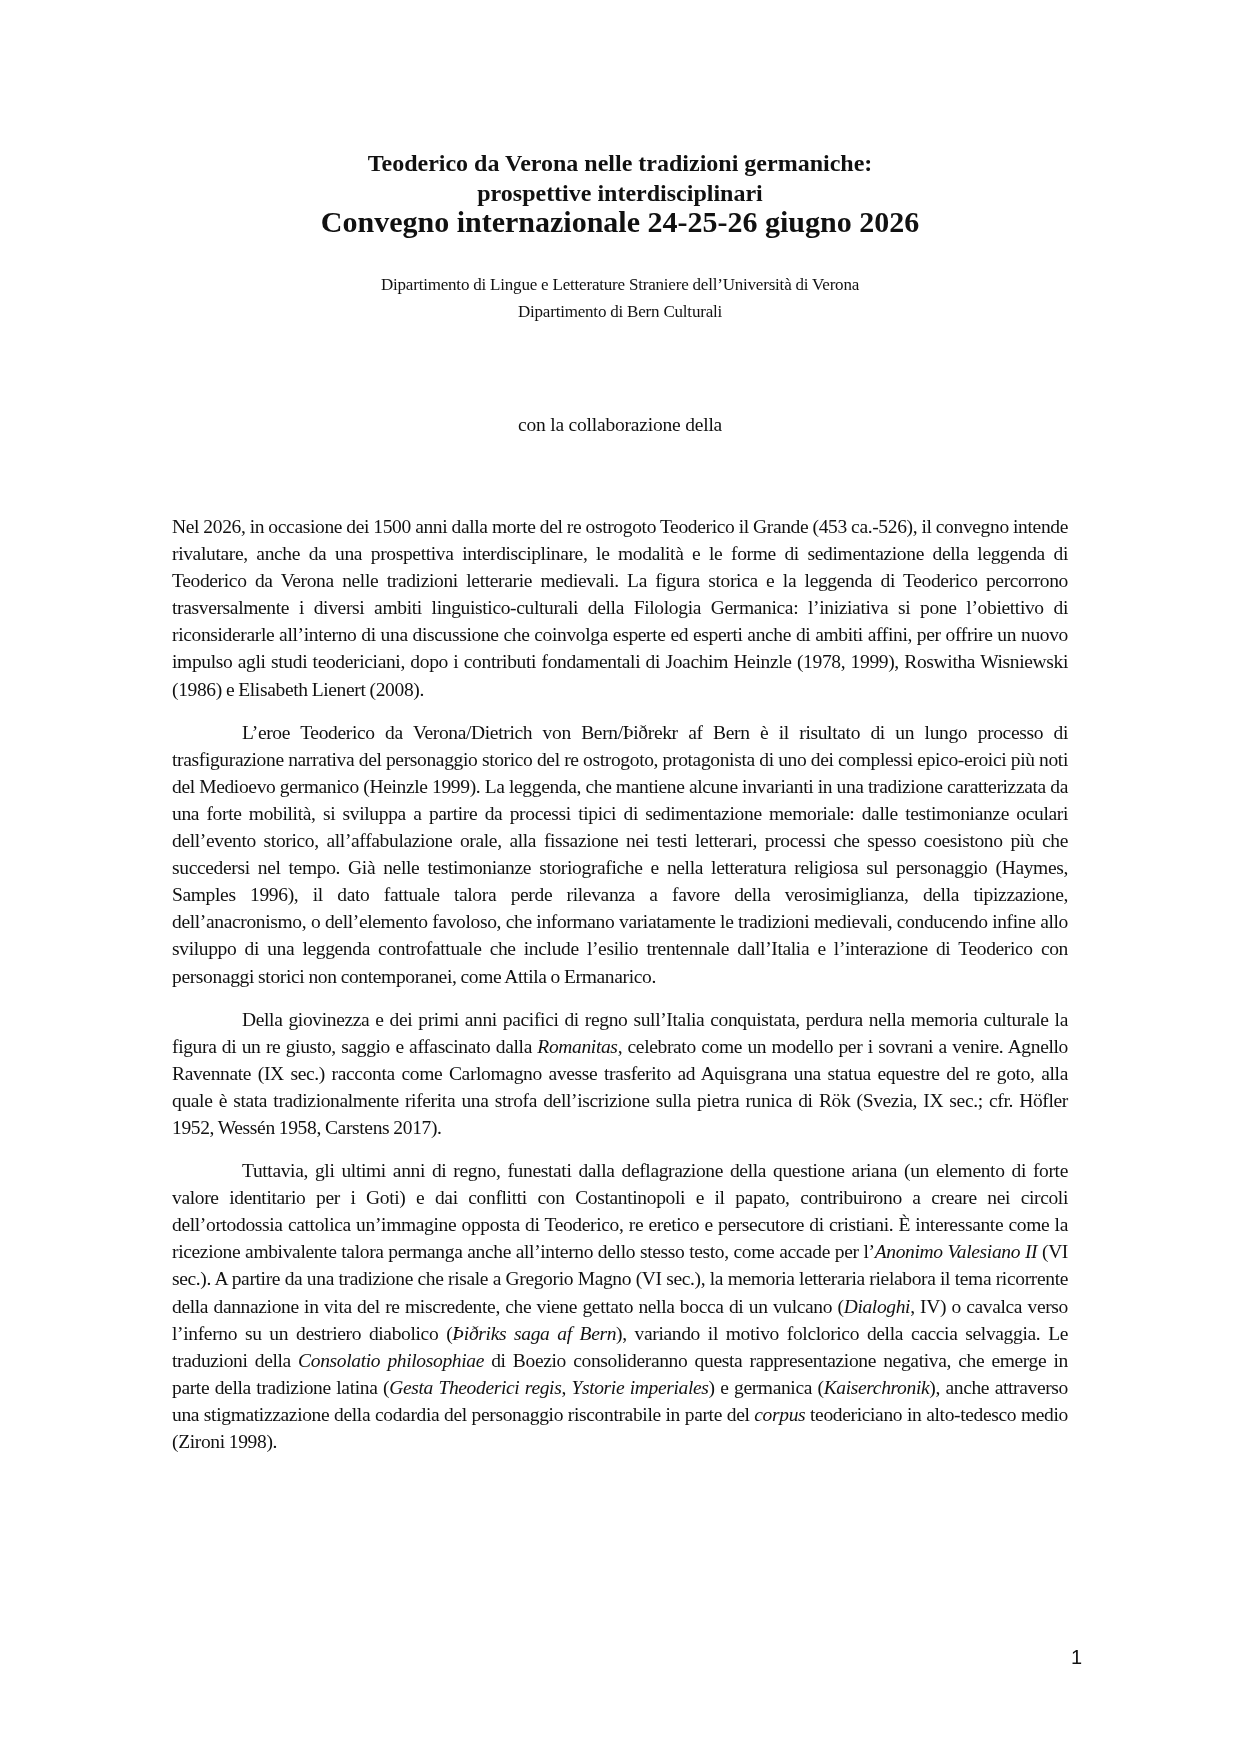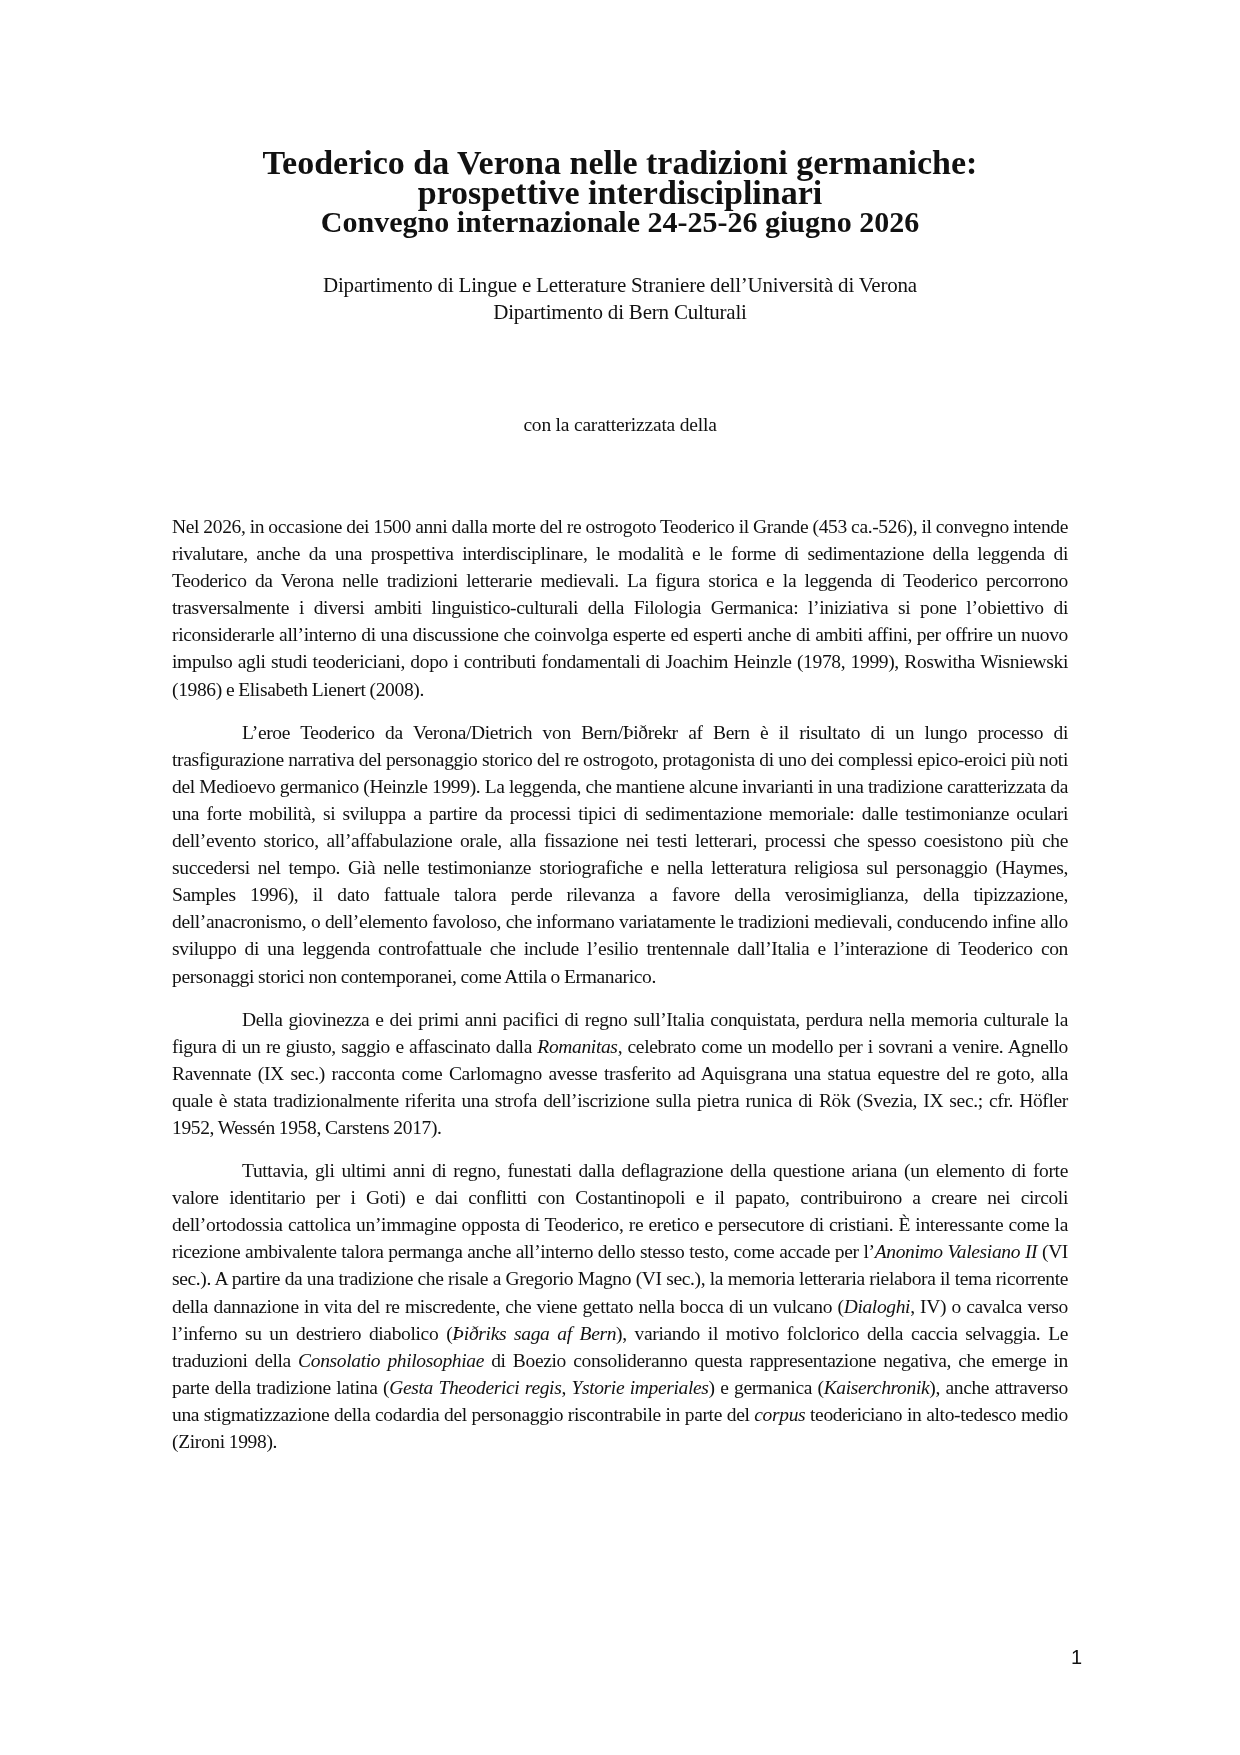--- a/index.html
+++ b/index.html
@@ -1,23 +1,23 @@
 <!DOCTYPE html>
 <html><head>
 <meta charset="utf-8">
 <style>
   html, body { margin: 0; padding: 0; background: #ffffff; }
   body { width: 1240px; height: 1755px; position: relative; overflow: hidden;
          font-family: "Liberation Serif", "DejaVu Serif", serif; color: #111; }
   .page { position: absolute; left: 0; top: 0; width: 1240px; height: 1755px; }
   .title-block { position: absolute; left: 0; right: 0; top: 148px; text-align: center; }
-  .title { font-weight: bold; font-size: 34px; line-height: 30px; margin: 0; }
+  .title { font-weight: bold; font-size: 24px; line-height: 30px; margin: 0; }
   .subtitle { font-weight: bold; font-size: 30px; line-height: 27px; margin: 0; }
   .affil { position: absolute; left: 0; right: 0; top: 272px; text-align: center;
-           font-size: 21px; line-height: 26.5px; letter-spacing: -0.2px; }
+           font-size: 17px; line-height: 26.5px; letter-spacing: -0.2px; }
   .collab { position: absolute; left: 0; right: 0; top: 412px; text-align: center;
             font-size: 19.5px; line-height: 26.5px; letter-spacing: -0.2px; }
   .body-text { position: absolute; left: 156px; width: 928px; top: 497px;
                font-size: 19.5px; line-height: 27.1px; text-align: justify;
                letter-spacing: -0.35px; word-spacing: -0.5px; }
   .body-text p { margin: 16px; }
   .body-text p.indent { text-indent: 70px; }
   .body-text em { }
   .page-number { position: absolute; left: 1071px; top: 1646px;
                  font-family: "Liberation Sans", sans-serif; font-size: 20px; }
@@ -35,21 +35,21 @@
     </h1>
     <h2 class="subtitle">Convegno internazionale 24-25-26 giugno 2026</h2>
   </div>
 
   <div class="affil">
     <span class="line">Dipartimento di Lingue e Letterature Straniere dell’Università di Verona</span>
     <span class="line">Dipartimento di Bern Culturali</span>
   </div>
 
   <div class="collab">
-    <span class="line">con la caratterizzata della</span>
+    <span class="line">con la collaborazione della</span>
   </div>
 
   <div class="body-text">
     <p><span>Nel 2026, in occasione dei 1500 anni dalla morte del re ostrogoto Teoderico il Grande (453 ca.-526), il convegno intende rivalutare, anche da una prospettiva interdisciplinare, le modalità e le forme di sedimentazione della leggenda di Teoderico da Verona nelle tradizioni letterarie medievali. La figura storica e la leggenda di Teoderico percorrono trasversalmente i diversi ambiti linguistico-culturali della Filologia Germanica: l’iniziativa si pone l’obiettivo di riconsiderarle all’interno di una discussione che coinvolga esperte ed esperti anche di ambiti affini, per offrire un nuovo impulso agli studi teodericiani, dopo i contributi fondamentali di Joachim Heinzle (1978, 1999), Roswitha Wisniewski (1986) e Elisabeth Lienert (2008).</span></p>
     <p class="indent"><span>L’eroe Teoderico da Verona/Dietrich von Bern/Þiðrekr af Bern è il risultato di un lungo processo di trasfigurazione narrativa del personaggio storico del re ostrogoto, protagonista di uno dei complessi epico-eroici più noti del Medioevo germanico (Heinzle 1999). La leggenda, che mantiene alcune invarianti in una tradizione caratterizzata da una forte mobilità, si sviluppa a partire da processi tipici di sedimentazione memoriale: dalle testimonianze oculari dell’evento storico, all’affabulazione orale, alla fissazione nei testi letterari, processi che spesso coesistono più che succedersi nel tempo. Già nelle testimonianze storiografiche e nella letteratura religiosa sul personaggio (Haymes, Samples 1996), il dato fattuale talora perde rilevanza a favore della verosimiglianza, della tipizzazione, dell’anacronismo, o dell’elemento favoloso, che informano variatamente le tradizioni medievali, conducendo infine allo sviluppo di una leggenda controfattuale che include l’esilio trentennale dall’Italia e l’interazione di Teoderico con personaggi storici non contemporanei, come Attila o Ermanarico.</span></p>
     <p class="indent"><span>Della giovinezza e dei primi anni pacifici di regno sull’Italia conquistata, perdura nella memoria culturale la figura di un re giusto, saggio e affascinato dalla </span><em>Romanitas</em><span>, celebrato come un modello per i sovrani a venire. Agnello Ravennate (IX sec.) racconta come Carlomagno avesse trasferito ad Aquisgrana una statua equestre del re goto, alla quale è stata tradizionalmente riferita una strofa dell’iscrizione sulla pietra runica di Rök (Svezia, IX sec.; cfr. Höfler 1952, Wessén 1958, Carstens 2017).</span></p>
     <p class="indent"><span>Tuttavia, gli ultimi anni di regno, funestati dalla deflagrazione della questione ariana (un elemento di forte valore identitario per i Goti) e dai conflitti con Costantinopoli e il papato, contribuirono a creare nei circoli dell’ortodossia cattolica un’immagine opposta di Teoderico, re eretico e persecutore di cristiani. È interessante come la ricezione ambivalente talora permanga anche all’interno dello stesso testo, come accade per l’</span><em>Anonimo Valesiano II</em><span> (VI sec.). A partire da una tradizione che risale a Gregorio Magno (VI sec.), la memoria letteraria rielabora il tema ricorrente della dannazione in vita del re miscredente, che viene gettato nella bocca di un vulcano (</span><em>Dialoghi</em><span>, IV) o cavalca verso l’inferno su un destriero diabolico (</span><em>Þiðriks saga af Bern</em><span>), variando il motivo folclorico della caccia selvaggia. Le traduzioni della </span><em>Consolatio philosophiae</em><span> di Boezio consolideranno questa rappresentazione negativa, che emerge in parte della tradizione latina (</span><em>Gesta Theoderici regis</em><span>, </span><em>Ystorie imperiales</em><span>) e germanica (</span><em>Kaiserchronik</em><span>), anche attraverso una stigmatizzazione della codardia del personaggio riscontrabile in parte del </span><em>corpus</em><span> teodericiano in alto-tedesco medio (Zironi 1998).</span></p>
   </div>
 
   <div class="page-number">1</div>

